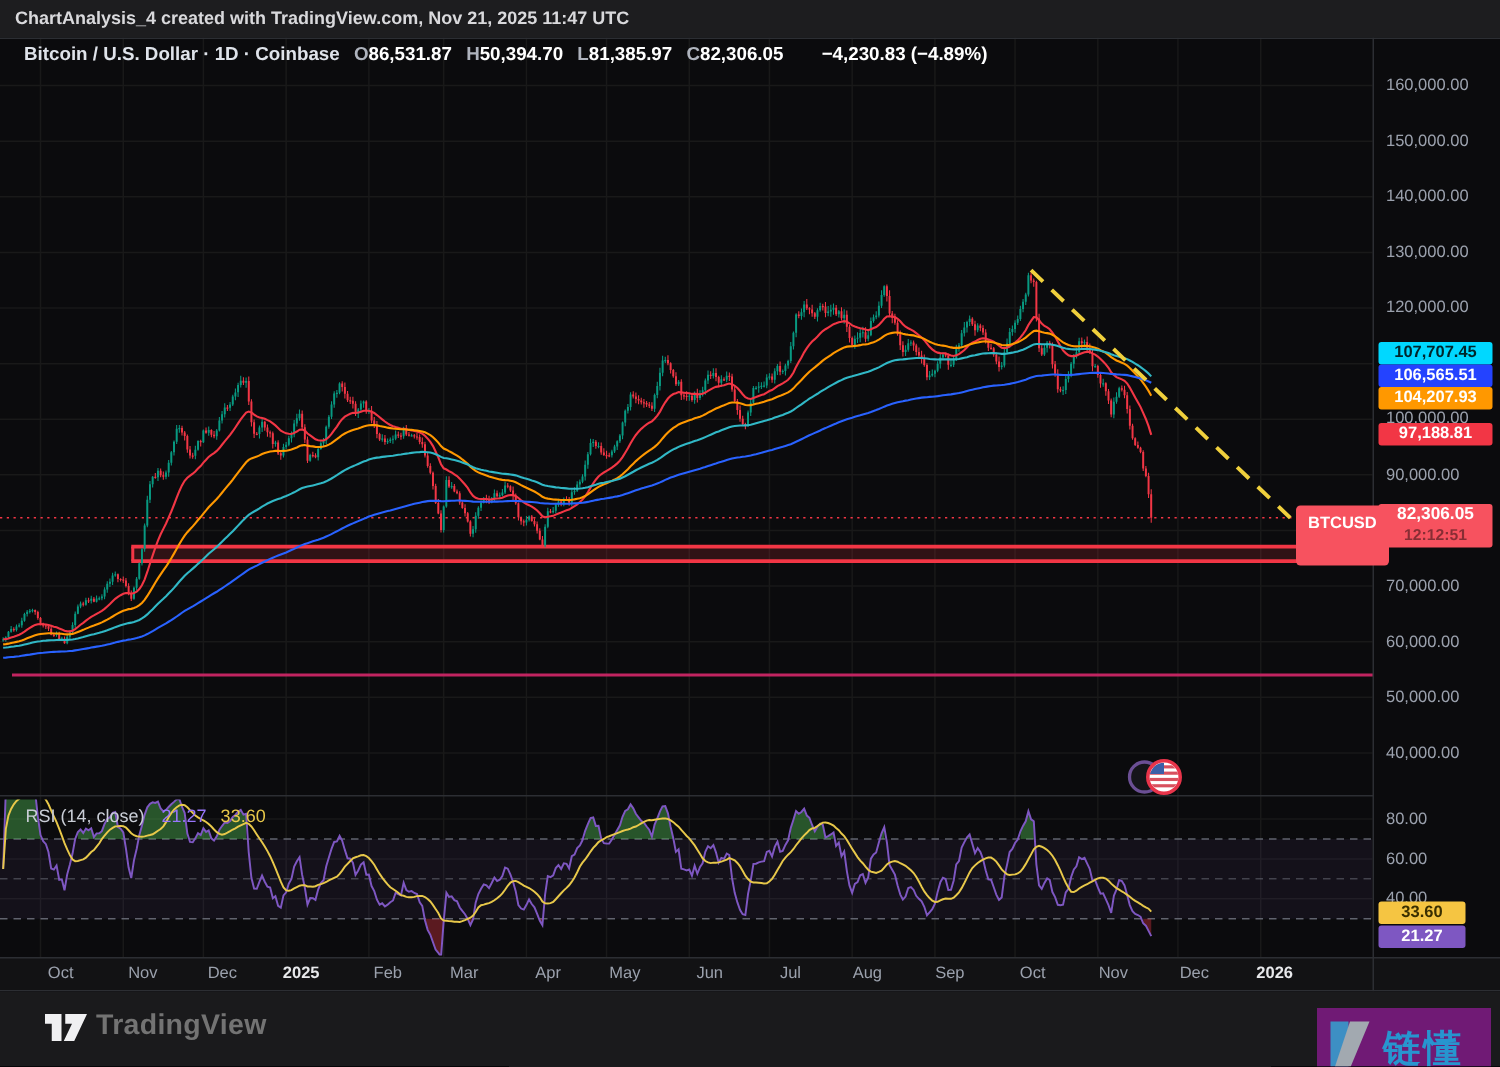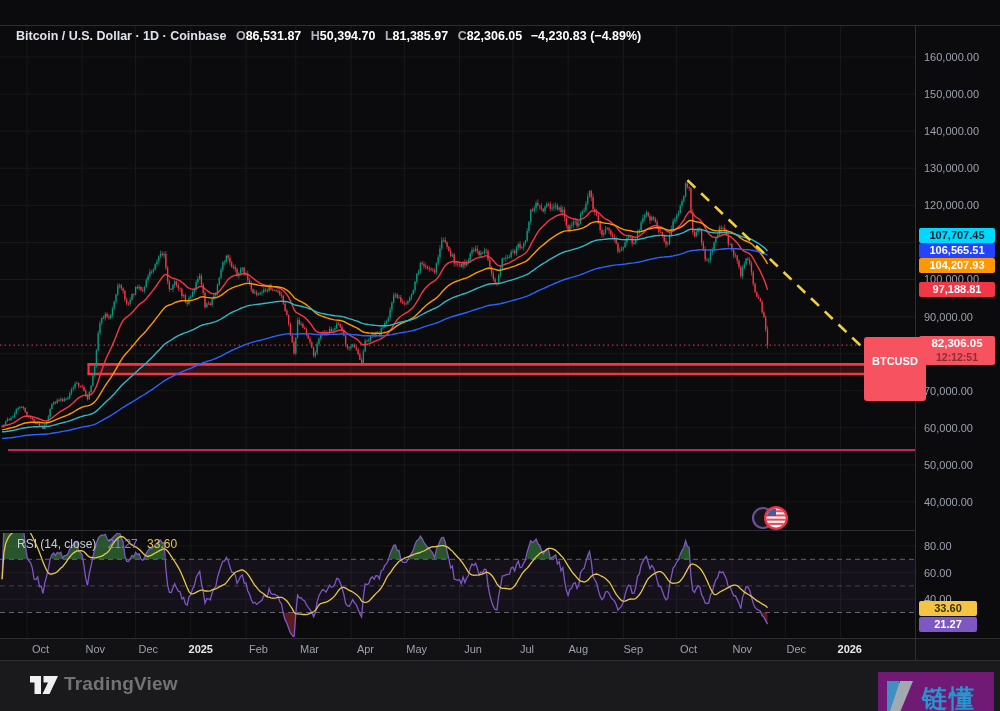--- a/index.html
+++ b/index.html
@@ -13,21 +13,21 @@
   .legend1 .pfx{color:#aeb3bd;font-weight:600;margin-left:6px;}
   .legend1 .neg{color:#ffffff;}
   .legend2{left:16px;top:45px;font-size:12.5px;color:#dfe3ea;white-space:nowrap;font-weight:600;}
   .legend2 span{margin-left:7px;}
   .tick{color:#9ba1ad;font-size:11px;left:924px;width:72px;height:14px;line-height:14px;}
   .tag{left:919px;width:76px;height:15px;line-height:15px;border-radius:2px;font-size:11px;
        font-weight:700;text-align:center;color:#fff;box-sizing:border-box;}
   .lastTag{left:919px;width:76px;height:29px;border-radius:2px;text-align:center;}
   .lastTag .p{font-size:11.5px;font-weight:700;color:#fff;line-height:15px;}
   .lastTag .cd{font-size:10.5px;font-weight:700;color:rgba(0,0,0,0.45);line-height:12px;}
-  .symTag{height:32px;line-height:17px;border-radius:3px;font-size:11px;font-weight:700;color:#fff;padding:16px 8px;}
+  .symTag{height:32px;line-height:17px;border-radius:3px;font-size:11px;font-weight:700;color:#fff;padding:4px 8px;}
   .rsiLegend{left:17px;top:537px;font-size:12px;color:#c9cdd6;font-weight:400;white-space:nowrap;}
   .month{top:643px;width:44px;margin-left:-22px;text-align:right;font-size:11px;color:#9ba1ad;}
   .month.bold{color:#e8e9ec;font-weight:700;}
   .footer{left:0;top:661px;width:1000px;height:50px;background:#1a1a1c;}
   .brand{left:64px;top:673px;font-size:19px;font-weight:700;color:#737373;letter-spacing:0.2px;}
   .wm{left:878px;top:672px;width:116px;height:67px;background:#701a75;z-index:6;}
   .wm .cn{position:absolute;left:44px;top:10px;font-size:25px;font-weight:700;color:#2795cf;letter-spacing:2px;}
   .wm .site{position:absolute;left:45px;top:44px;font-size:7.5px;font-weight:700;color:#9aa2a9;letter-spacing:1.6px;}
 </style>
 </head>
@@ -126,28 +126,31 @@
         </g>
         <circle cx="776" cy="518" r="10.8" fill="none" stroke="#e8344a" stroke-width="2.4"></circle>
       </g>
       <line x1="0" y1="25.5" x2="1000" y2="25.5" stroke="#2c2e33" stroke-width="1"></line>
       <line x1="0" y1="530.5" x2="916" y2="530.5" stroke="#2c2e33" stroke-width="1"></line>
       <line x1="0" y1="638.5" x2="1000" y2="638.5" stroke="#2c2e33" stroke-width="1"></line>
       <line x1="0" y1="660.5" x2="1000" y2="660.5" stroke="#2c2e33" stroke-width="1"></line>
       <line x1="915.5" y1="25" x2="915.5" y2="661" stroke="#2c2e33" stroke-width="1"></line>
     </svg>
 
+  <div class="abs topbar">
+    <span>ChartAnalysis_4 created with TradingView.com, Nov 21, 2025 11:47 UTC</span>
+  </div>
 
   <div class="abs legend1">
     <span>Bitcoin / U.S. Dollar · 1D · Coinbase</span>
     <span class="pfx">O</span><span class="neg">86,531.87</span>
     <span class="pfx">H</span><span class="neg">50,394.70</span>
     <span class="pfx">L</span><span class="neg">81,385.97</span>
     <span class="pfx">C</span><span class="neg">82,306.05</span>
-    <span class="neg" style="margin-left:5px">−4,230.83 (−4.89%)</span>
+    <span class="neg" style="margin-left:22px">−4,230.83 (−4.89%)</span>
   </div>
 
 
   <div class="abs tick" style="top:50px">160,000.00</div>
   <div class="abs tick" style="top:87px">150,000.00</div>
   <div class="abs tick" style="top:124px">140,000.00</div>
   <div class="abs tick" style="top:161px">130,000.00</div>
   <div class="abs tick" style="top:198px">120,000.00</div>
   <div class="abs tick" style="top:272px">100,000.00</div>
   <div class="abs tick" style="top:310px">90,000.00</div>

